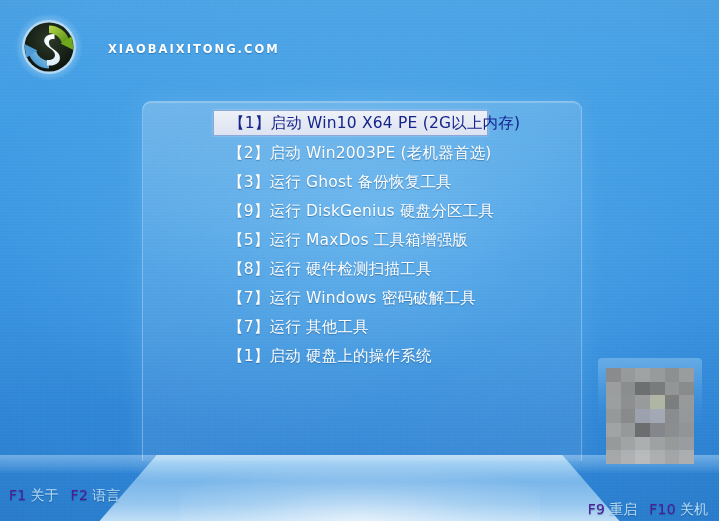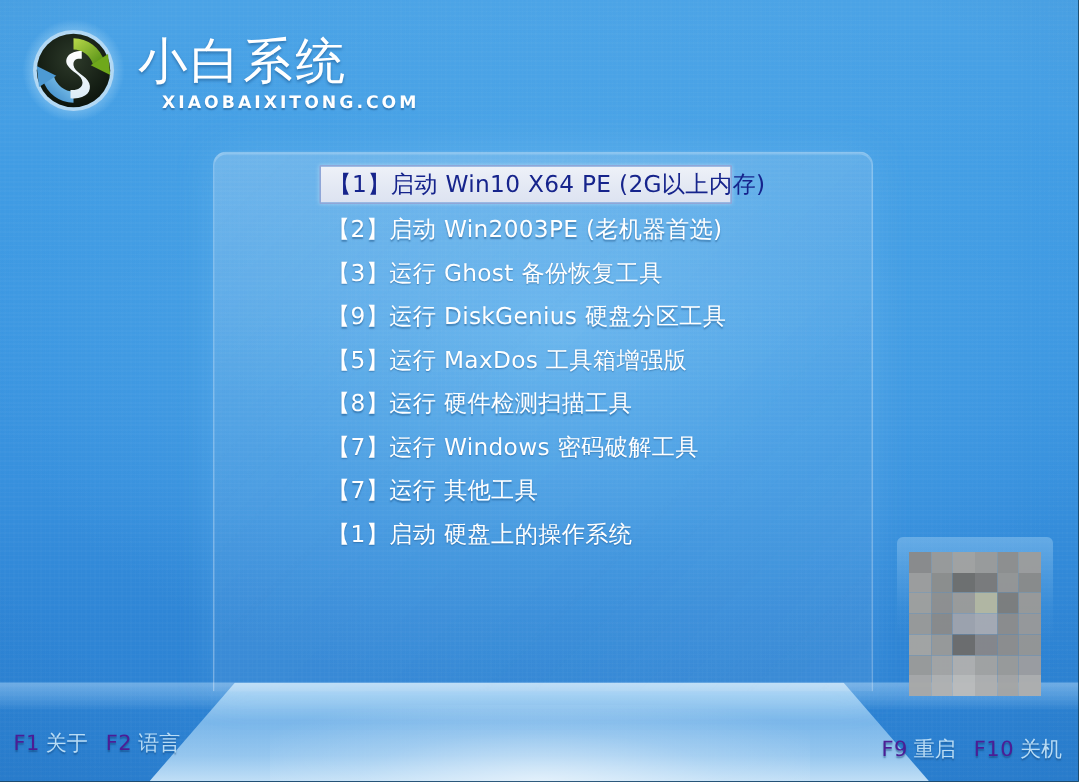--- a/index.html
+++ b/index.html
@@ -170,21 +170,21 @@
     left: 213px;
     top: 110px;
     width: 282px;
   }
   .menu-item {
     height: 29px;
     line-height: 29px;
     font-size: 15.5px;
     color: #ffffff;
     white-space: nowrap;
-    padding-left: 5px;
+    padding-left: 15px;
     box-sizing: border-box;
     letter-spacing: .2px;
     text-shadow: 0 1px 1px rgba(12,62,112,0.42);
     font-family: "DejaVu Sans", "Liberation Sans", sans-serif;
   }
   .menu-item.selected {
     background: linear-gradient(to bottom, #eef1f8 0%, #e4e9f4 52%, #dde3f1 100%);
     color: #16248c;
     border: 1px solid #8fa6d8;
     border-radius: 1px;
@@ -201,21 +201,21 @@
     position: absolute;
     left: 9px;
     bottom: 16px;
     font-size: 14px;
     white-space: nowrap;
     font-family: "DejaVu Sans", "Liberation Sans", sans-serif;
   }
   .footer-right {
     position: absolute;
     right: 11px;
-    bottom: 12px;
+    bottom: 2px;
     font-size: 14px;
     white-space: nowrap;
     font-family: "DejaVu Sans", "Liberation Sans", sans-serif;
   }
   .fkey {
     color: #4c1d95;
     font-weight: normal;
     letter-spacing: .3px;
     text-shadow: 0 1px 1px rgba(10,60,110,0.5);
     text-align: center;
@@ -301,21 +301,20 @@
         <circle cx="35" cy="35" r="27" fill="#e9f4fb" opacity="0.55"></circle>
         <circle cx="35" cy="35" r="24.5" fill="url(#darkG)"></circle>
         <path d="M35 13.5 A21.5 21.5 0 0 1 55.5 29 L48 31 A14 14 0 0 0 35 21 Z" fill="url(#greenG)"></path>
         <path d="M58 24 L59.5 38 L46.5 31.5 Z" fill="#6fa81b"></path>
         <path d="M35 56.5 A21.5 21.5 0 0 1 14.5 41 L22 39 A14 14 0 0 0 35 49 Z" fill="url(#blueG)"></path>
         <path d="M12 46 L10.5 32 L23.5 38.5 Z" fill="#4d9ad4"></path>
         <path d="M40.5 22 C32 22 28.5 27 31 31.5 C33.5 36 41 38 41 43 C41 46.5 37.5 48.5 33 48 L33 53.5 C43 54.5 47.5 49 45.5 43.5 C43.5 38 35.5 36.5 35 31.5 C34.6 27.8 37 26.8 40.5 27.2 Z" fill="url(#sG)"></path>
       </svg>
     </div>
     <div class="logo-text-block">
-      <div class="logo-title">小白系统</div>
       <div class="logo-sub">XIAOBAIXITONG.COM</div>
     </div>
   </div>
 
   <div class="menu" id="menu-list">
       <div class="menu-item selected">【1】启动 Win10 X64 PE (2G以上内存)</div>
       <div class="menu-item">【2】启动 Win2003PE (老机器首选)</div>
       <div class="menu-item">【3】运行 Ghost 备份恢复工具</div>
       <div class="menu-item">【9】运行 DiskGenius 硬盘分区工具</div>
       <div class="menu-item">【5】运行 MaxDos 工具箱增强版</div>

